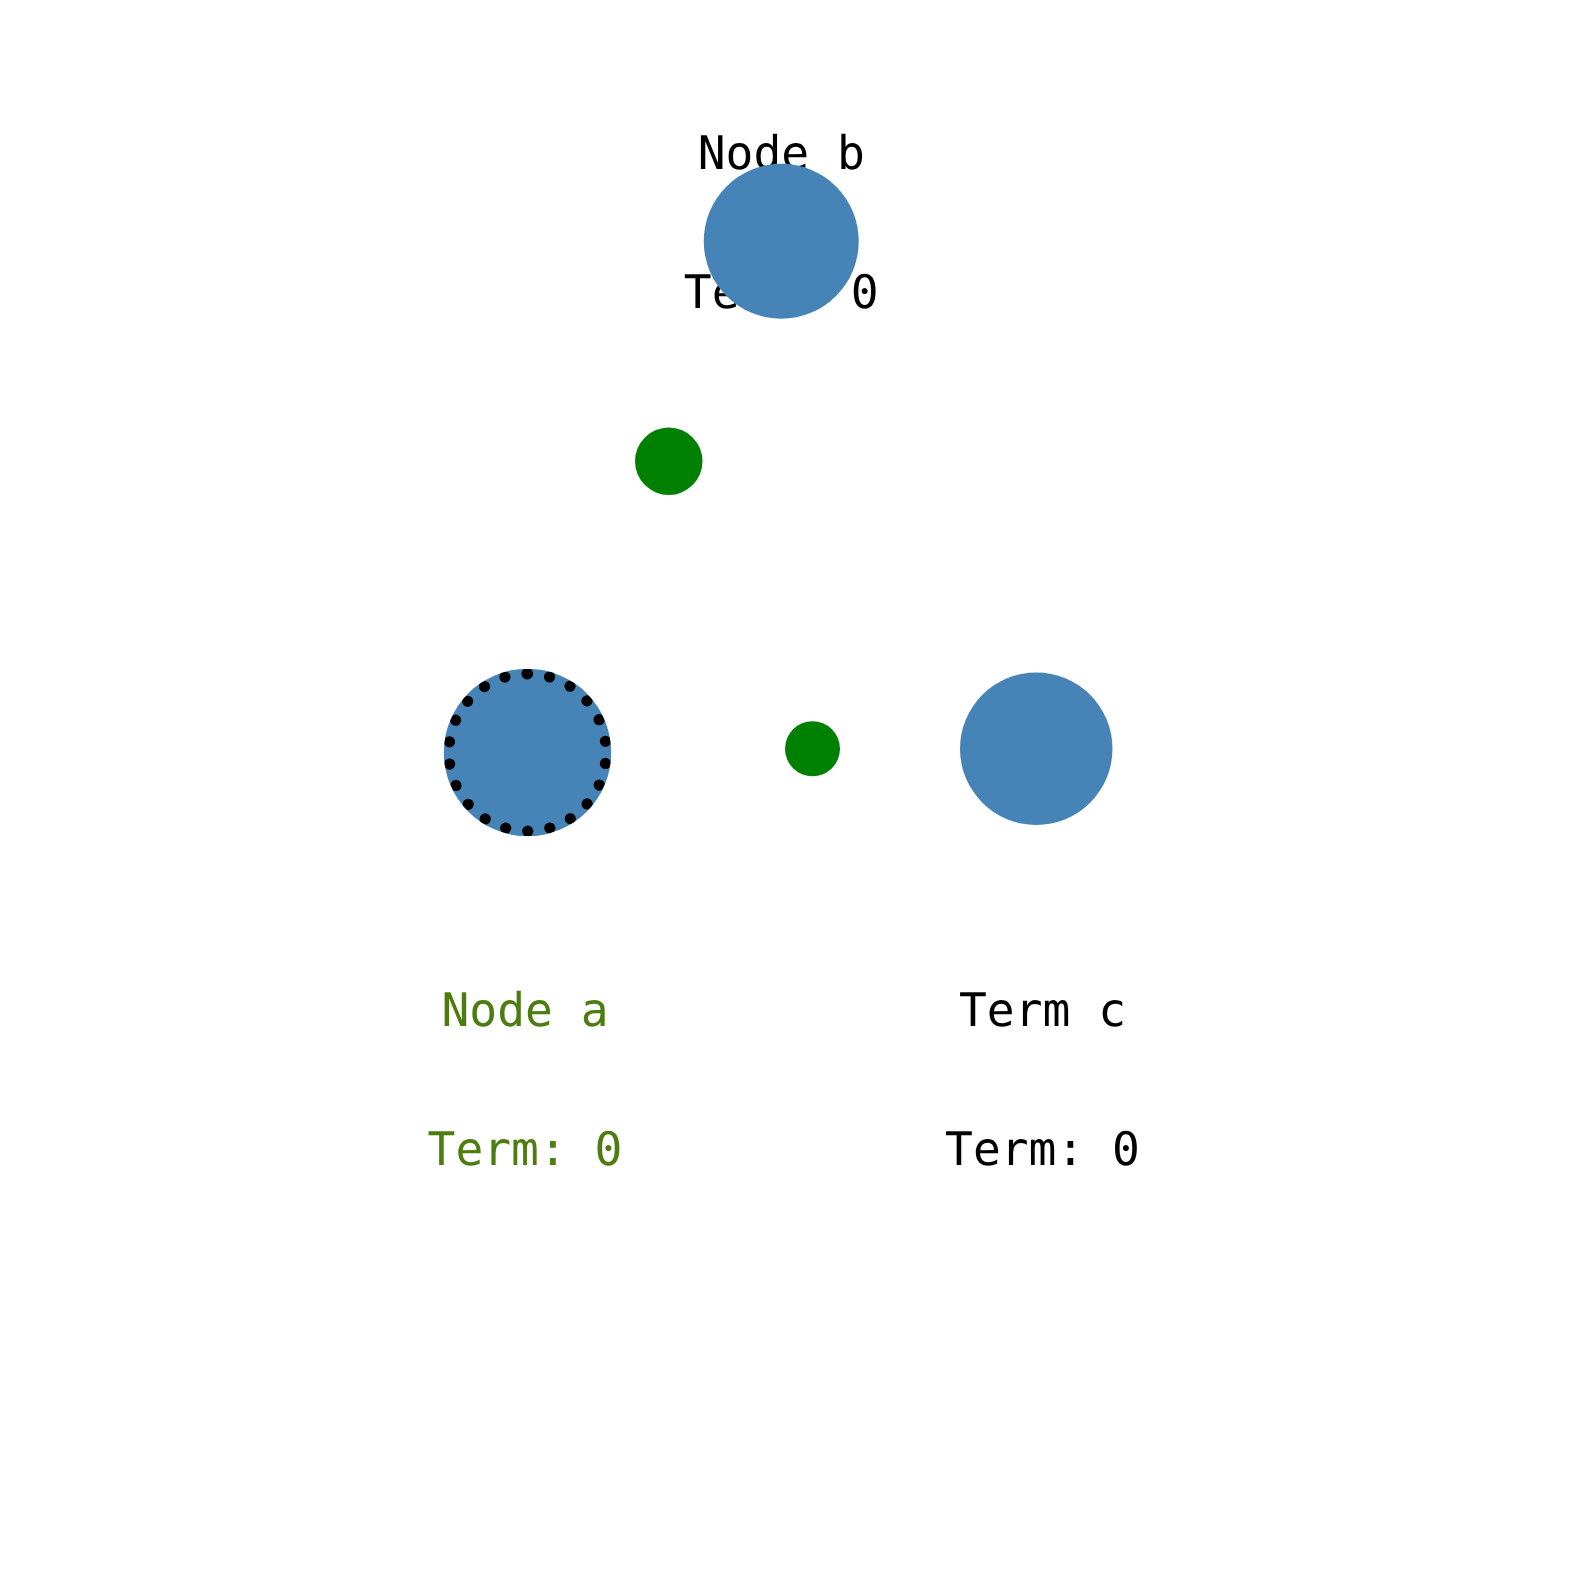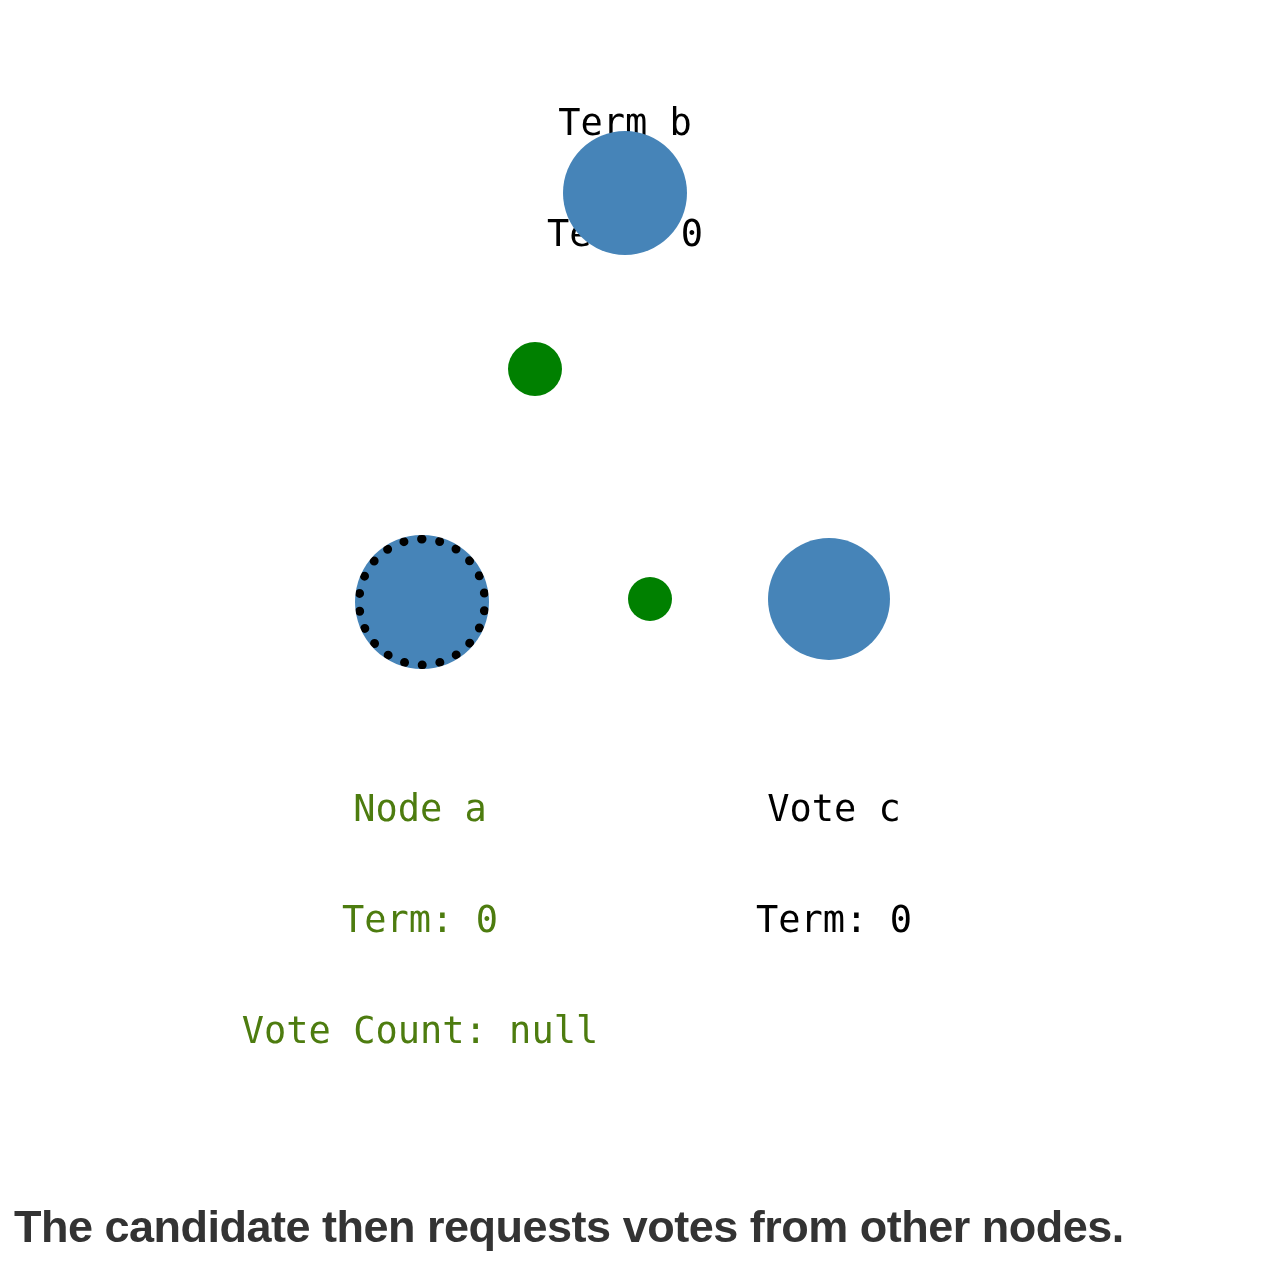--- a/index.html
+++ b/index.html
@@ -71,40 +71,38 @@
     letter-spacing: -0.5px;
     white-space: nowrap;
   }
 </style>
 </head>
 <body>
 
 <div id="stage" style="width: 1262px; height: 1264px; background: rgb(255, 255, 255);">
 
   <div class="node-label" id="label-b" style="left: 625px; top: 30px; color: rgb(0, 0, 0);">
-    <span class="line">Term b</span>
+    <span class="line">Node b</span>
     <span class="line">Term: 0</span>
   </div>
 
   <div class="node node-fill" id="node-b" style="left: 563px; top: 131px; width: 124px; height: 124px; background: rgb(70, 132, 184);"></div>
 
   <div class="msg-dot" id="msg-0" style="left: 508px; top: 342px; width: 54px; height: 54px; background: rgb(0, 128, 0);"></div>
 
   <div class="node node-candidate" id="node-a" style="left: 355px; top: 535px; width: 134px; height: 134px; border-color: rgb(0, 0, 0); background: rgb(70, 132, 184);"></div>
 
   <div class="node-label" id="label-a" style="left: 420px; top: 716px; color: #4d7c0f;">
     <span class="line">Node a</span>
     <span class="line">Term: 0</span>
-    <span class="line">Vote Count: null</span>
   </div>
 
   <div class="msg-dot" id="msg-1" style="left: 628px; top: 577px; width: 44px; height: 44px; background: rgb(0, 128, 0);"></div>
 
   <div class="node node-fill" id="node-c" style="left: 768px; top: 538px; width: 122px; height: 122px; background: rgb(70, 132, 184);"></div>
 
   <div class="node-label" id="label-c" style="left: 834px; top: 716px; color: rgb(0, 0, 0);">
-    <span class="line">Vote c</span>
+    <span class="line">Term c</span>
     <span class="line">Term: 0</span>
   </div>
 
-  <div id="caption" style="color: rgb(51, 51, 51);">The candidate then requests votes from other nodes.</div>
 
 </div>
 
 </body></html>

